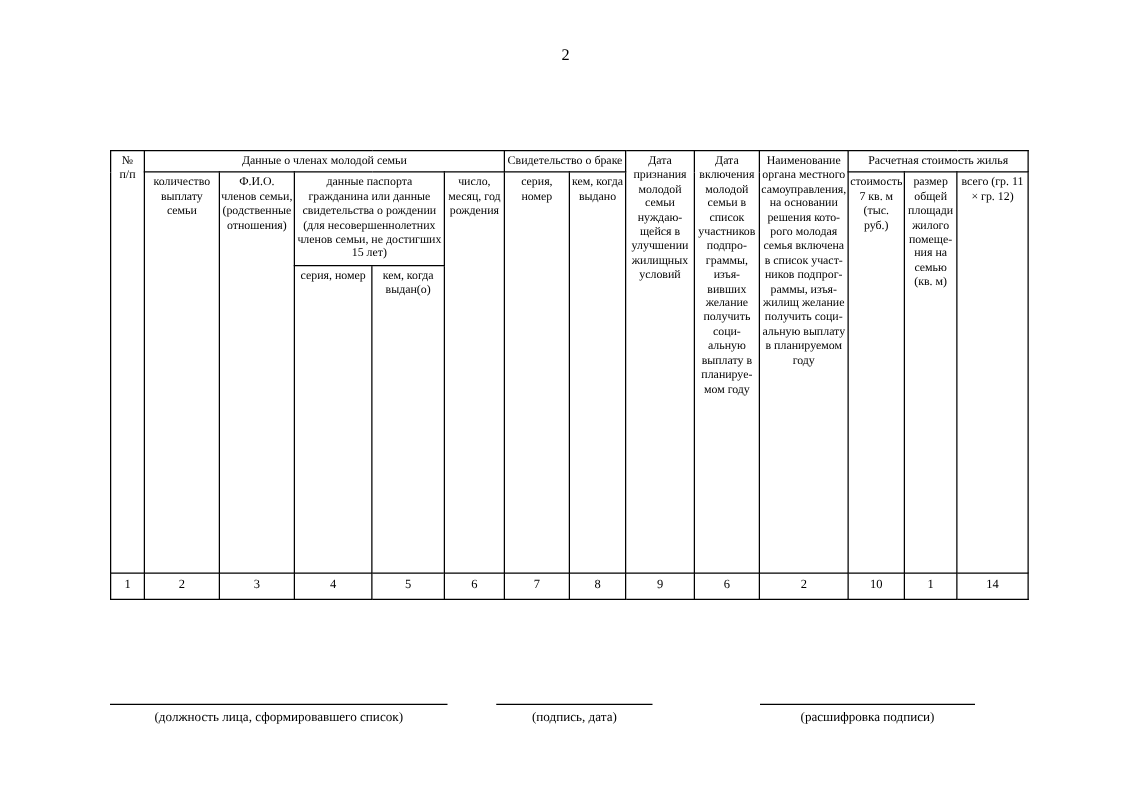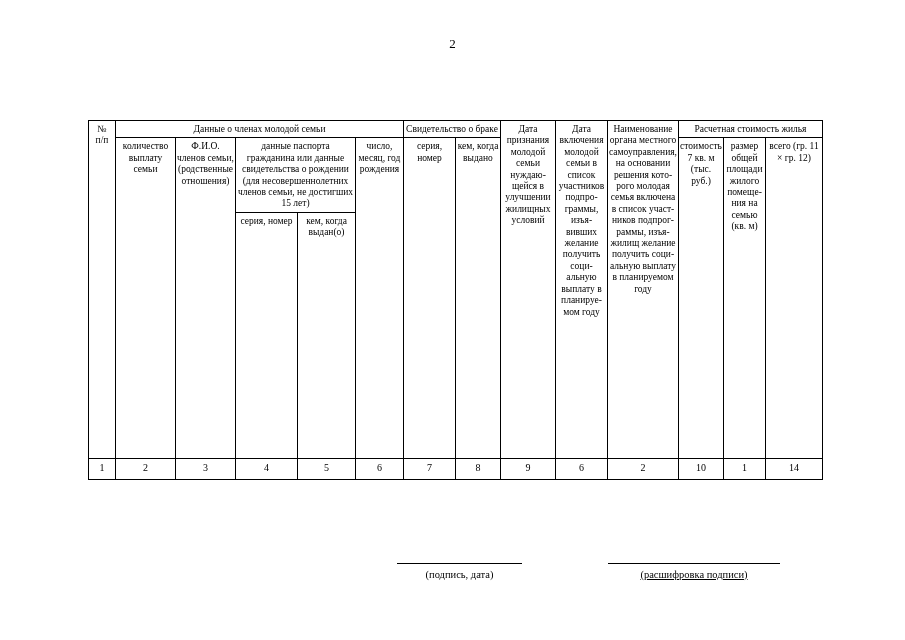--- a/index.html
+++ b/index.html
@@ -83,21 +83,21 @@
   .sign-line {
     border-top: 1px solid #000000;
     height: 0;
     margin-bottom: 4px;
   }
   .sign-caption {
     white-space: nowrap;
   }
   .sign-1 { left: 88px;  width: 270px; }
   .sign-2 { left: 397px; width: 125px; }
-  .sign-3 { left: 608px; width: 172px; text-decoration: underline; }
+  .sign-3 { left: 608px; width: 172px; }
 </style>
 </head>
 <body>
 
 <div class="page-number">2</div>
 
 <div class="table-wrap">
   <table class="form-table">
     <colgroup>
       <col style="width:27px">
@@ -179,20 +179,24 @@
       <td style="height:7px;border:none;"></td>
       <td style="height:7px;border:none;"></td>
       <td style="height:7px;border:none;"></td>
     </tr>
   </tbody>
     </table>
 </div>
 
 <div class="sign-row">
 
+  <div class="sign-block sign-1">
+    <div class="sign-line"></div>
+    <div class="sign-caption">(должность лица, сформировавшего список)</div>
+  </div>
 
   <div class="sign-block sign-2">
     <div class="sign-line"></div>
     <div class="sign-caption">(подпись, дата)</div>
   </div>
 
   <div class="sign-block sign-3">
     <div class="sign-line"></div>
     <div class="sign-caption">(расшифровка подписи)</div>
   </div>

